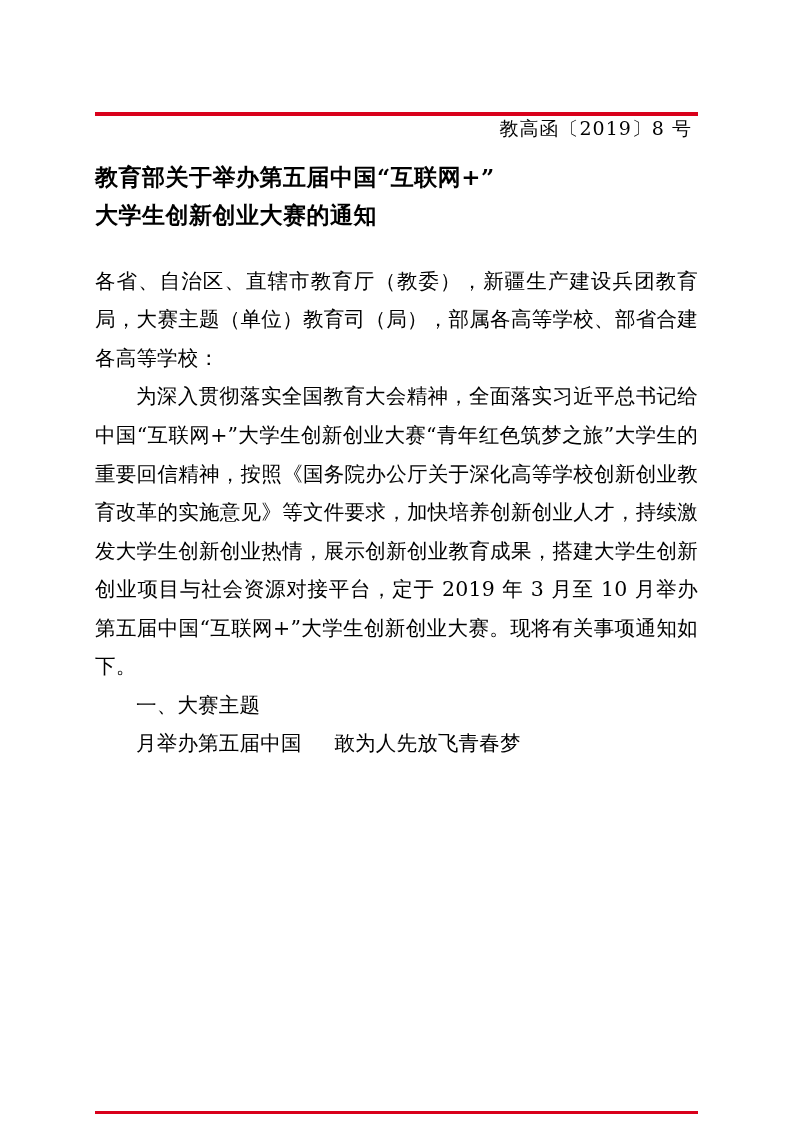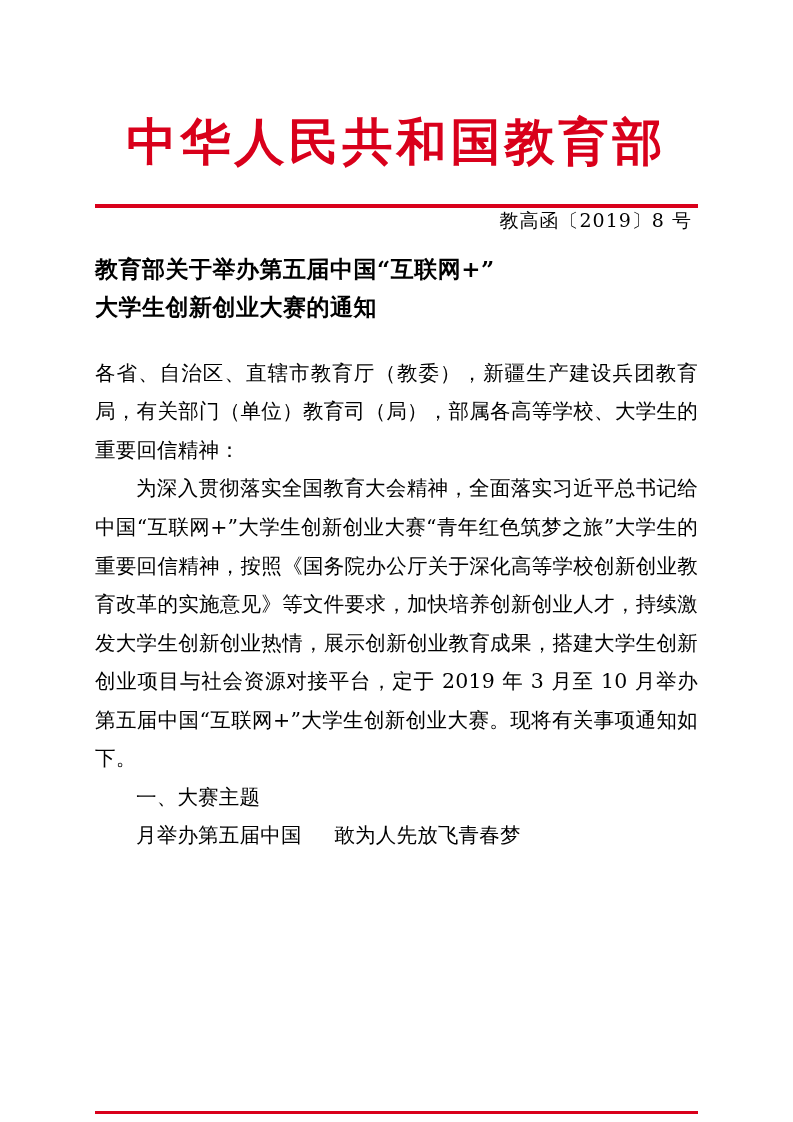--- a/index.html
+++ b/index.html
@@ -109,33 +109,32 @@
     height: 3px;
     background: #d9001b;
   }
 </style>
 </head>
 <body>
 
 <div class="page">
 
   <div class="masthead">
-    <div class="masthead-title">中华人民共和国教育部</div>
     <div class="masthead-rule"></div>
   </div>
 
   <div class="doc-number">教高函〔2019〕8 号</div>
 
   <div class="doc-title">
     <span class="line">教育部关于举办第五届中国“互联网+”</span>
     <span class="line">大学生创新创业大赛的通知</span>
   </div>
 
   <div class="body-block">
-    <p class="para">各省、自治区、直辖市教育厅（教委），新疆生产建设兵团教育局，有关部门（单位）教育司（局），部属各高等学校、大学生的重要回信精神：</p>
+    <p class="para">各省、自治区、直辖市教育厅（教委），新疆生产建设兵团教育局，大赛主题（单位）教育司（局），部属各高等学校、部省合建各高等学校：</p>
     <p class="para indent">为深入贯彻落实全国教育大会精神，全面落实习近平总书记给中国“互联网+”大学生创新创业大赛“青年红色筑梦之旅”大学生的重要回信精神，按照《国务院办公厅关于深化高等学校创新创业教育改革的实施意见》等文件要求，加快培养创新创业人才，持续激发大学生创新创业热情，展示创新创业教育成果，搭建大学生创新创业项目与社会资源对接平台，定于 2019 年 3 月至 10 月举办第五届中国“互联网+”大学生创新创业大赛。现将有关事项通知如下。</p>
     <p class="section-heading">一、大赛主题</p>
     <p class="slogan"><span>月举办第五届中国</span><span class="gap"></span><span>敢为人先放飞青春梦</span></p>
   </div>
 
   <div class="footer-rule"></div>
 
 </div>
 
 </body></html>

